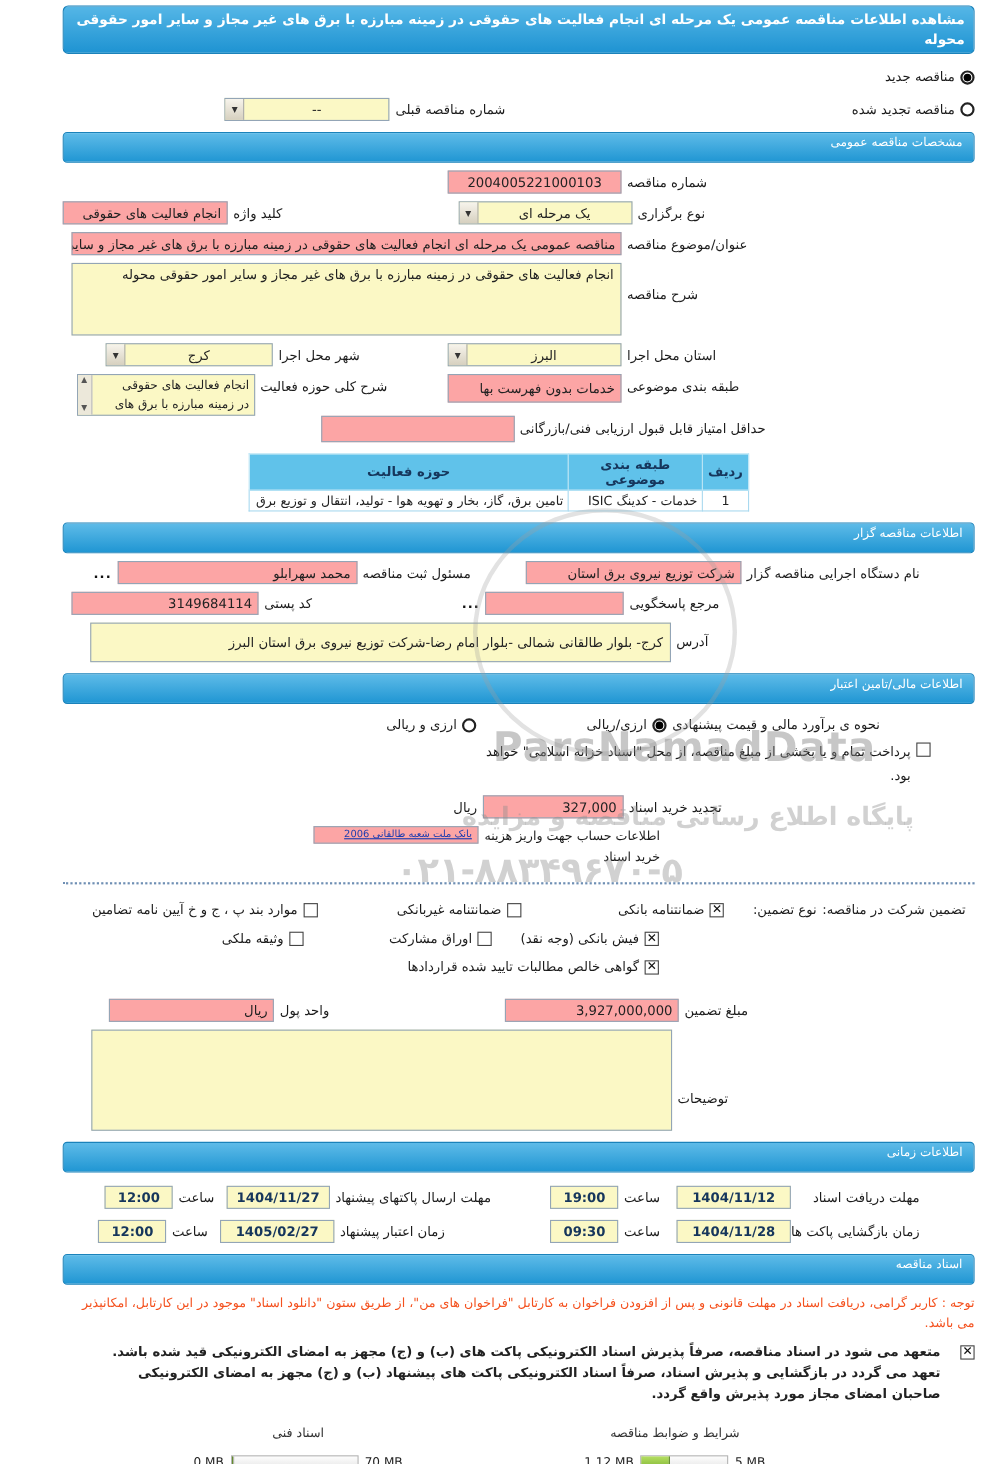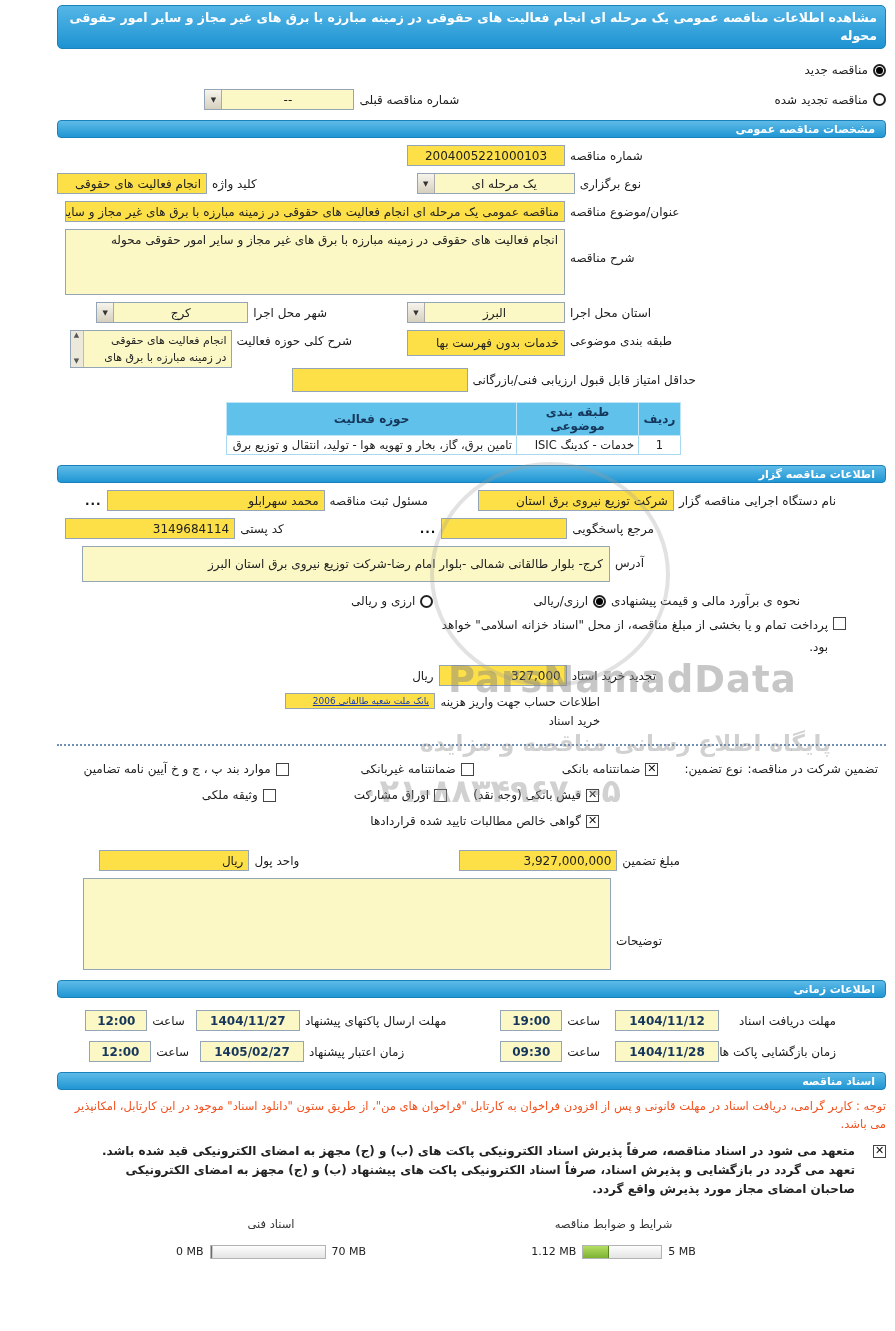--- a/index.html
+++ b/index.html
@@ -14,29 +14,29 @@
   
   .title-bar {
     background: linear-gradient(#55b6e6, #1e93d2);
     border: 1px solid #1a82ba; border-radius: 5px;
     color: #fff; font-weight: bold; font-size: 12.5px;
     padding: 3px 8px; line-height: 1.45; text-align: right;
   }
   .section-bar {
     background: linear-gradient(#5ebbe8, #2096d3);
     border: 1px solid #1a82ba; border-radius: 4px;
-    color: #fff; font-weight: bold; font-size: 11px;
-    padding: 2px 10px 3px; margin-top: 10px; height: 18px;
+    color: #fff; font-weight: normal; font-size: 11px;
+    padding: 2px 10px 3px; margin-top: 10px; height: 28px;
   }
 
   
   .row { display: flex; align-items: center; gap: 5px; margin-top: 7px; }
   .lb { color: #1c1c1c; white-space: nowrap; }
   .fld {
-    background: #fde047; border: 1px solid #93a5b6; height: 21px;
+    background: #fca5a5; border: 1px solid #93a5b6; height: 21px;
     display: flex; align-items: center; padding: 0 5px; overflow: hidden;
     white-space: nowrap; flex-shrink: 0;
   }
   .fld.center { justify-content: center; }
   .fld.left-clip { direction: rtl; }
   .area { background: #fbf8c5; border: 1px solid #93a5b6; padding: 3px 6px; overflow: hidden; }
   .spacer { flex-shrink: 0; }
   .dots { color: #111; font-weight: bold; letter-spacing: 1px; cursor: pointer; }
 
   
@@ -212,20 +212,21 @@
     <span class="spacer" style="width:126px;"></span>
     <span class="lb">کد پستی</span>
     <div class="fld left-clip" style="width:170px;">3149684114</div>
   </div>
 
   <div class="row" style="margin-right:242px;align-items:flex-start;">
     <span class="lb" style="margin-top:10px;">آدرس</span>
     <div class="area" style="width:528px;height:36px;display:flex;align-items:center;">کرج- بلوار طالقانی شمالی -بلوار امام رضا-شرکت توزیع نیروی برق استان البرز</div>
   </div>
 
+  <div class="section-bar">اطلاعات مالی/تامین اعتبار</div>
 
   <div class="row" style="margin-right:86px;margin-top:12px;">
     <span class="lb">نحوه ی برآورد مالی و قیمت پیشنهادی</span>
     <span class="radio on"></span>
     <span class="lb">ارزی/ریالی</span>
     <span class="spacer" style="width:90px;"></span>
     <span class="radio"></span>
     <span class="lb">ارزی و ریالی</span>
   </div>
 
@@ -292,21 +293,21 @@
 
   <div class="section-bar">اطلاعات زمانی</div>
 
   <div class="row" style="margin-right:50px;margin-top:12px;">
     <span class="lb" style="width:112px;text-align:right;">مهلت دریافت اسناد</span>
     <div class="dtf" style="width:104px;">1404/11/12</div>
     <span class="lb" style="margin-right:10px;">ساعت</span>
     <div class="dtf" style="width:62px;">19:00</div>
     <span class="spacer" style="width:44px;"></span>
     <span class="lb">مهلت ارسال پاکتهای پیشنهاد</span>
-    <div class="dtf" style="width:104px;">1404/11/27</div>
+    <div class="dtf" style="width:94px;">1404/11/27</div>
     <span class="lb" style="margin-right:6px;">ساعت</span>
     <div class="dtf" style="width:62px;">12:00</div>
   </div>
 
   <div class="row" style="margin-right:50px;margin-top:10px;">
     <span class="lb" style="width:112px;text-align:right;">زمان بازگشایی پاکت ها</span>
     <div class="dtf" style="width:104px;">1404/11/28</div>
     <span class="lb" style="margin-right:10px;">ساعت</span>
     <div class="dtf" style="width:62px;">09:30</div>
     <span class="spacer" style="width:86px;"></span>

